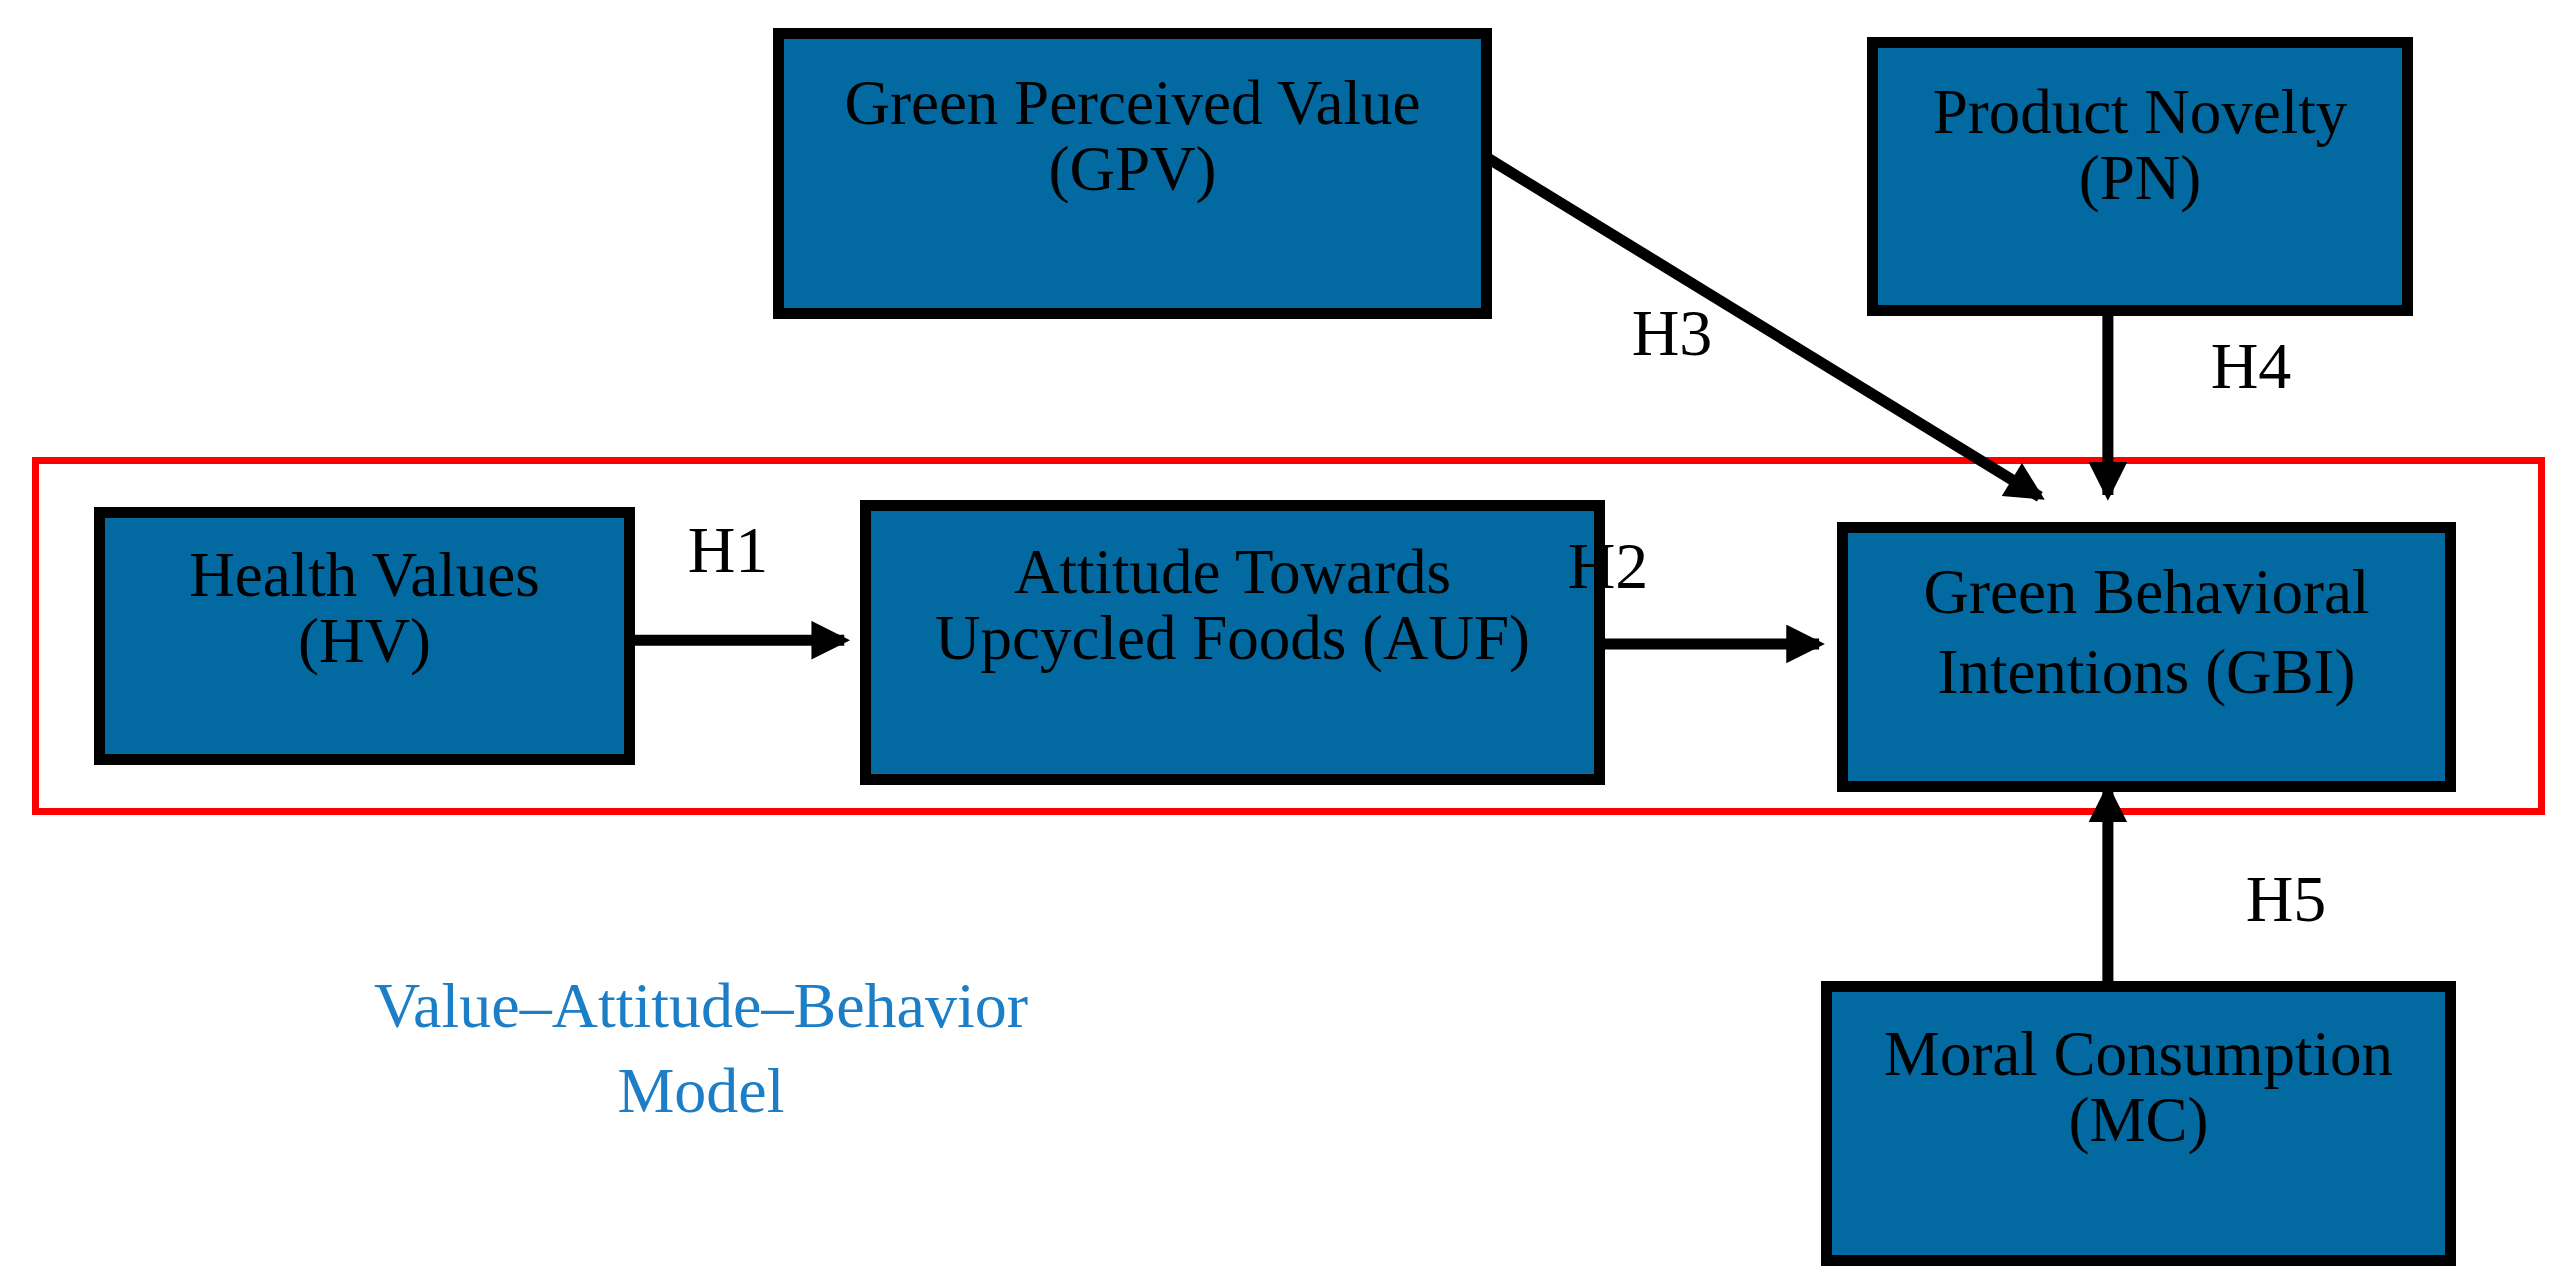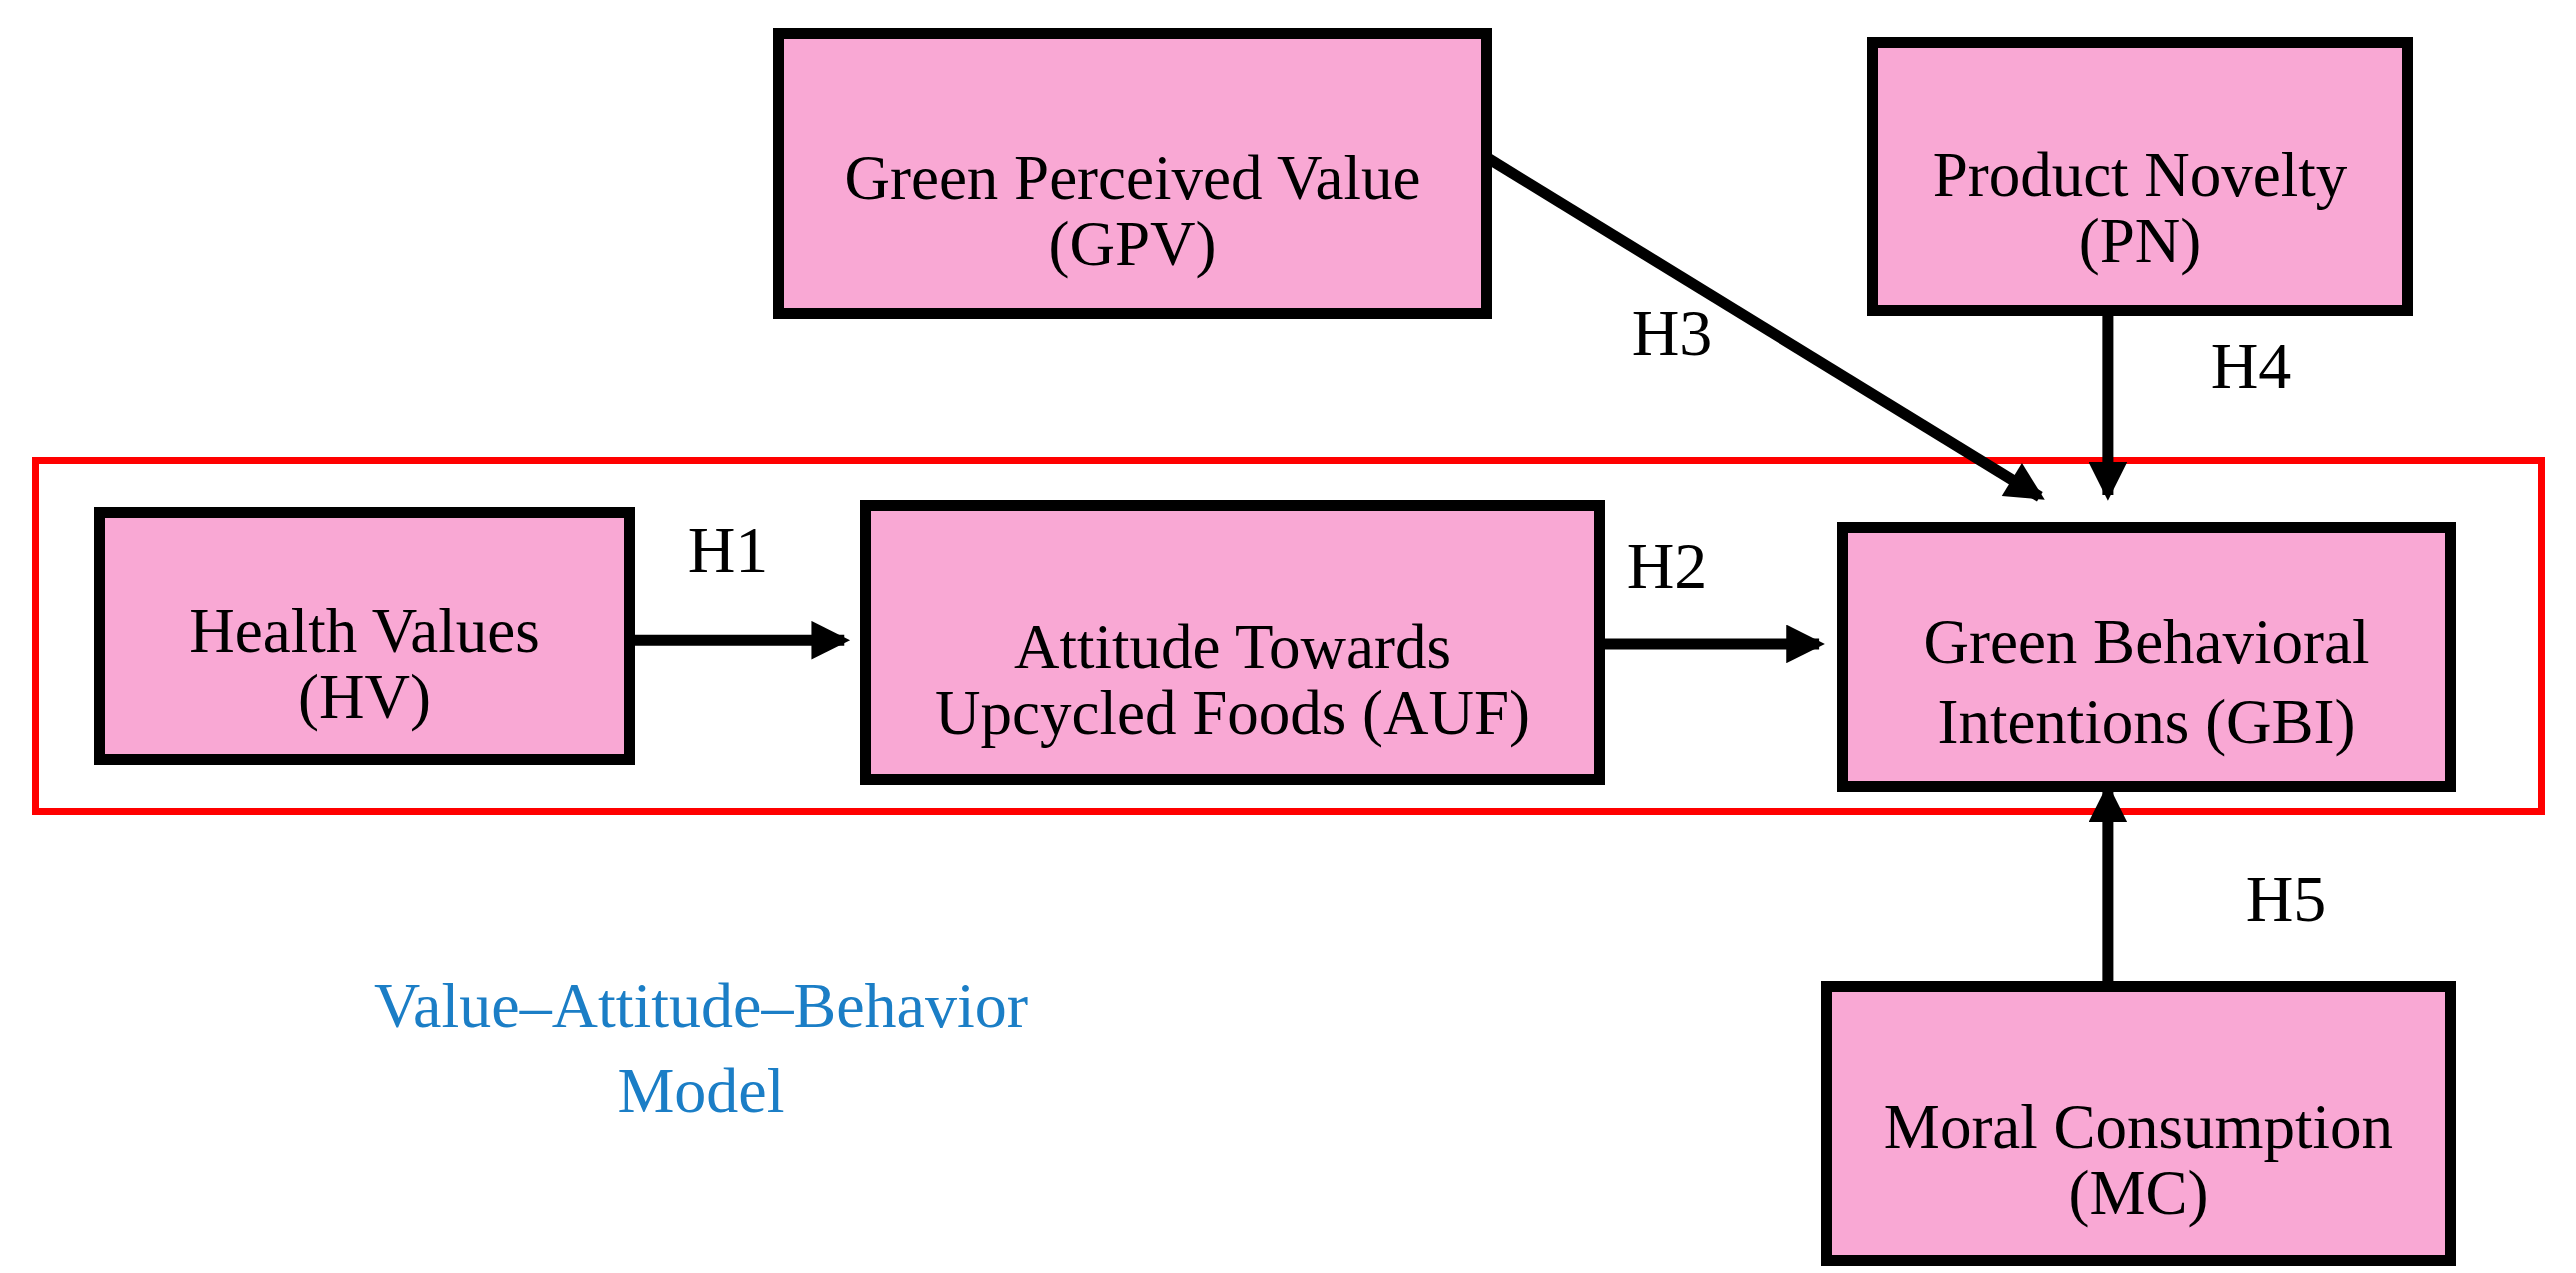--- a/index.html
+++ b/index.html
@@ -31,24 +31,24 @@
     width: 2499px;
     height: 344px;
     border: 7.4px solid #ff0000;
     background: transparent;
     z-index: 1;
   }
   .box {
     position: absolute;
     box-sizing: border-box;
     border: 11px solid #000000;
-    background: #f9a8d4;
+    background: #0369a1;
     display: flex;
     flex-direction: column;
-    justify-content: flex-end;
+    justify-content: flex-start;
     align-items: center;
     text-align: center;
     font-size: 63px;
     line-height: 1.05;
     padding: 31px 9.2px;
     z-index: 3;
   }
   .box .bline { white-space: nowrap; }
   .box-gpv { left: 773px;  top: 28px;   width: 719px; height: 291px; }
   .box-pn  { left: 1867px; top: 26px;   width: 546px; height: 279px; margin-top: 11px; }
@@ -57,21 +57,21 @@
   .box-gbi { left: 1837px; top: 522px;  width: 619px; height: 270px; padding: 26px 9.2px; gap: 14px; }
   .box-mc  { left: 1821px; top: 981px; width: 635px; height: 285px; padding: 29px 5px; }
   .hyp {
     position: absolute;
     transform: translate(-50%, -50%);
     font-size: 66px;
     white-space: nowrap;
     z-index: 4;
   }
   .hyp-h1 { left: 728px;  top: 550px; text-align: right; }
-  .hyp-h2 { left: 1667px; top: 566px; }
+  .hyp-h2 { left: 1608px; top: 566px; }
   .hyp-h3 { left: 1672px; top: 333px; }
   .hyp-h4 { left: 2251px; top: 366px; }
   .hyp-h5 { left: 2286px; top: 899px; }
   .frame-caption {
     position: absolute;
     left: 701px;
     top: 1048px;
     transform: translate(-50%, -50%);
     text-align: center;
     font-size: 64px;

